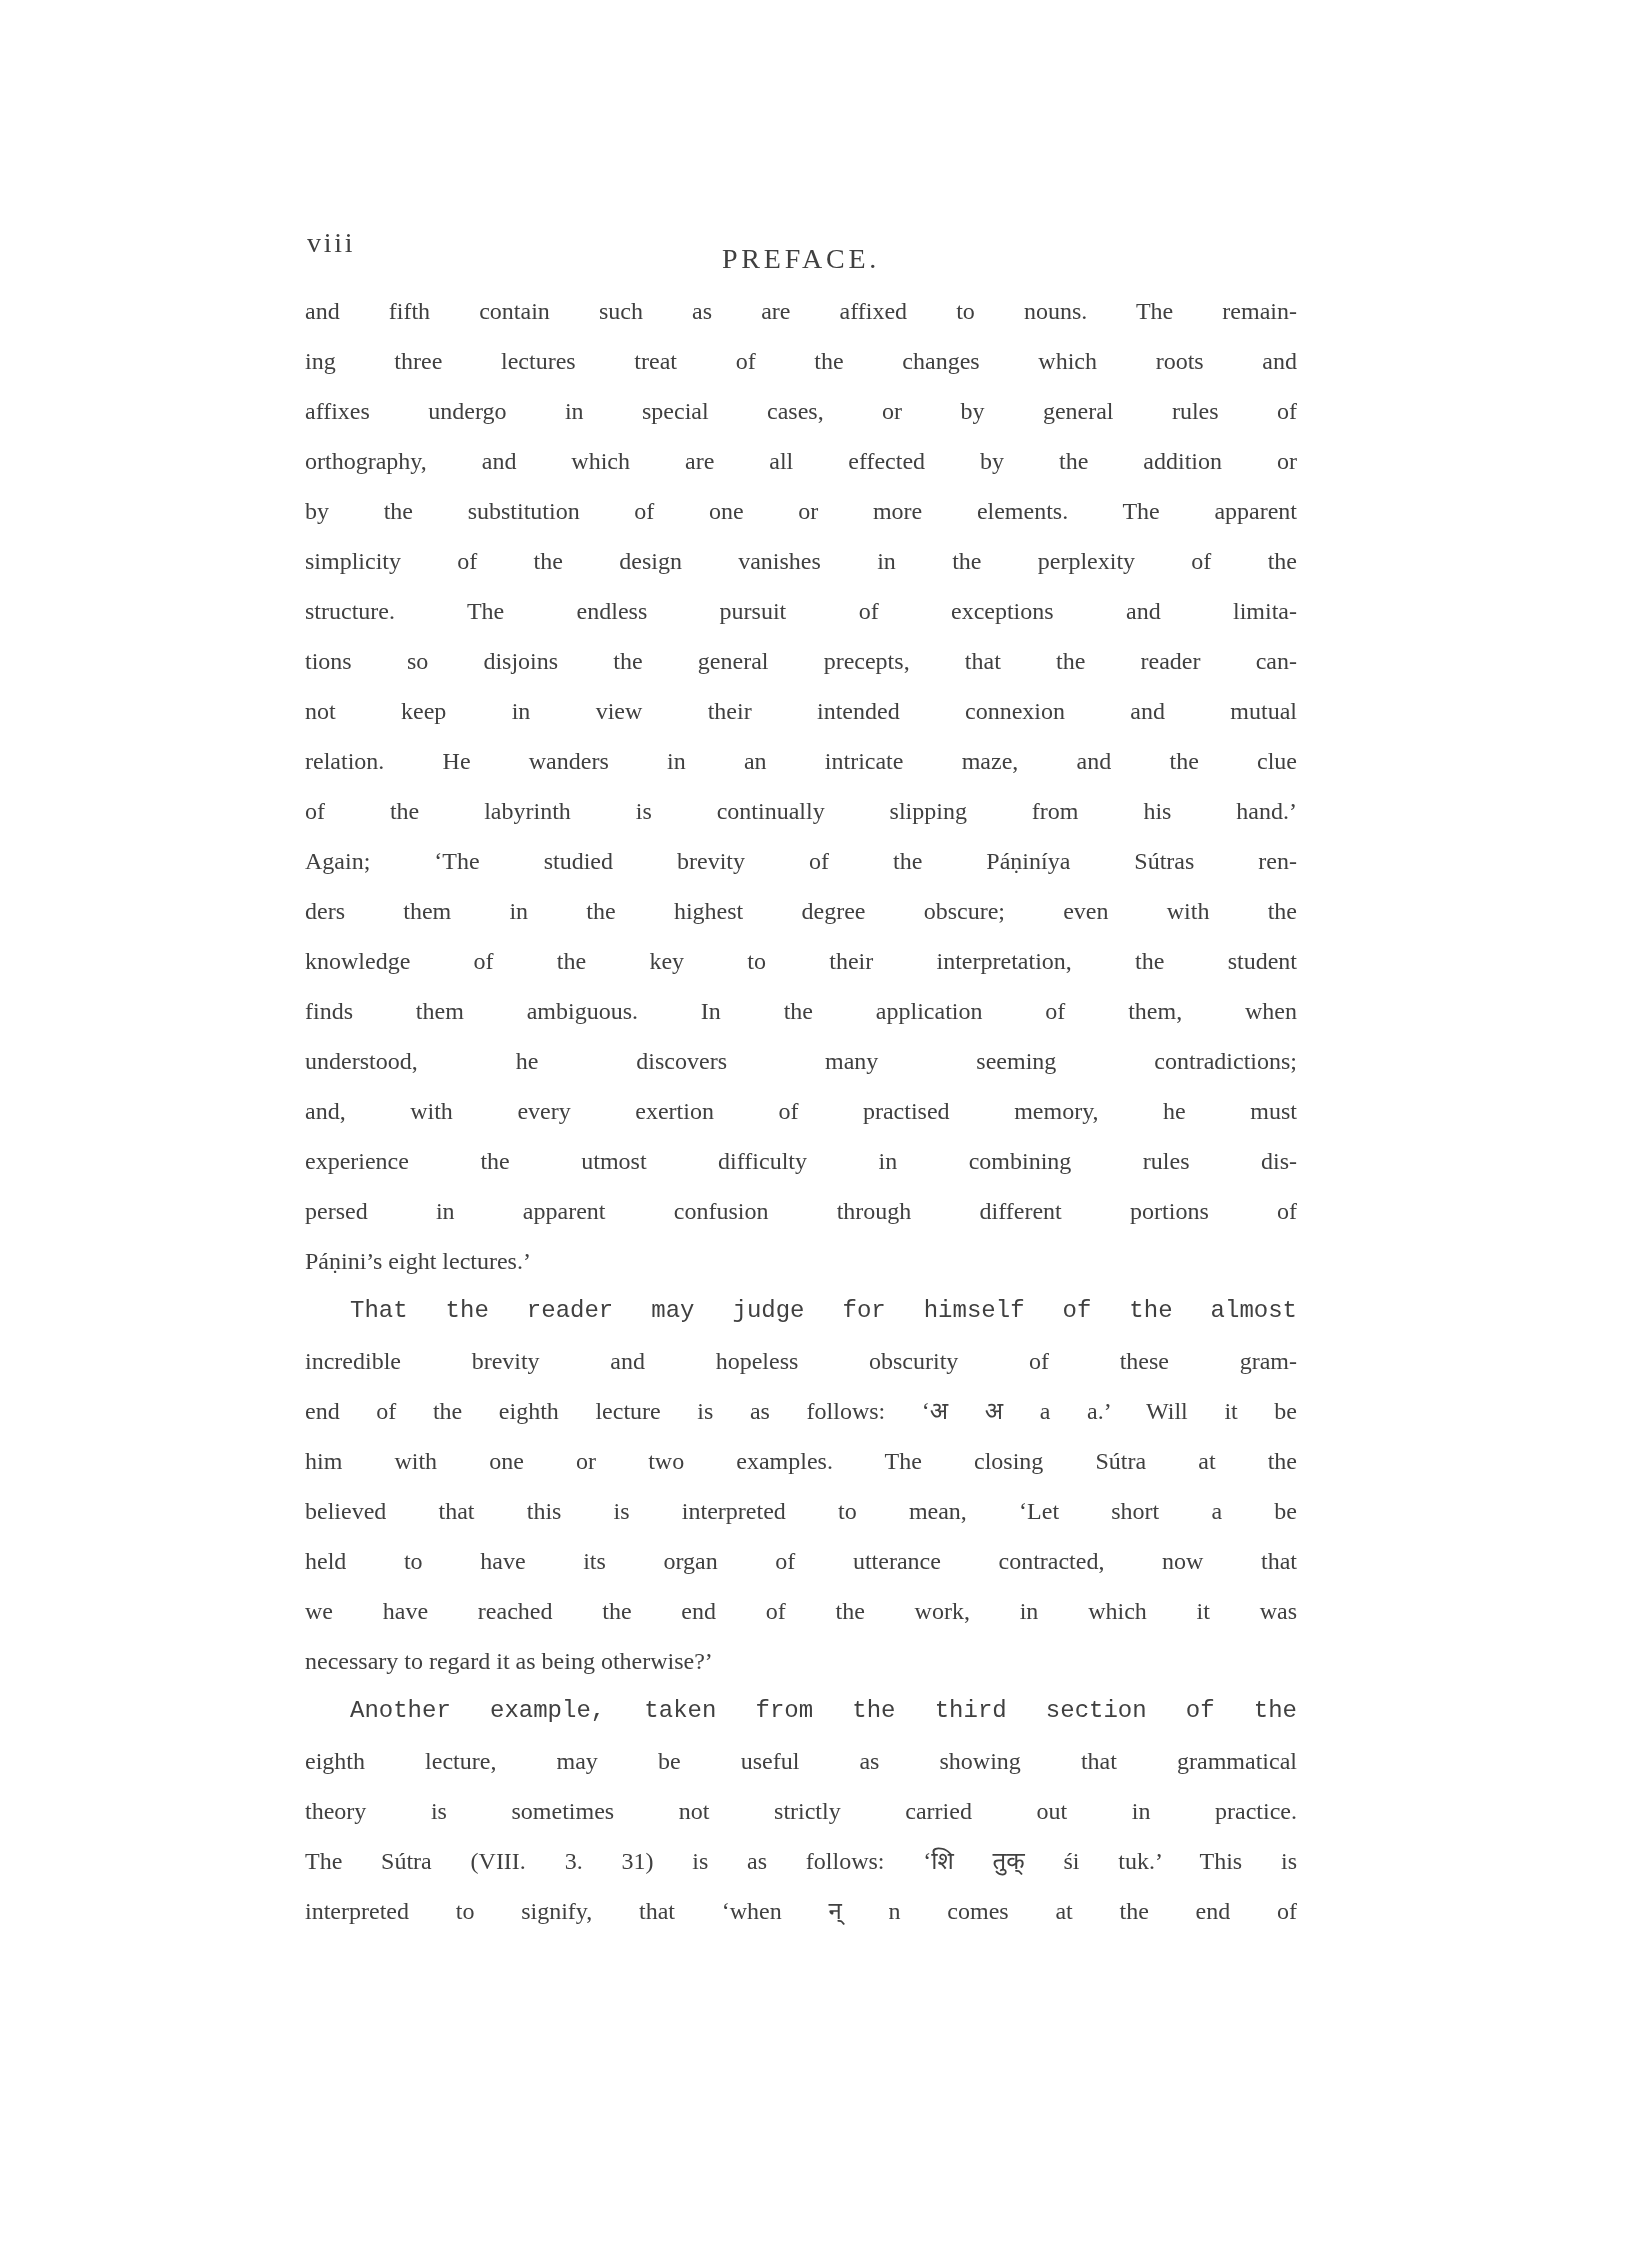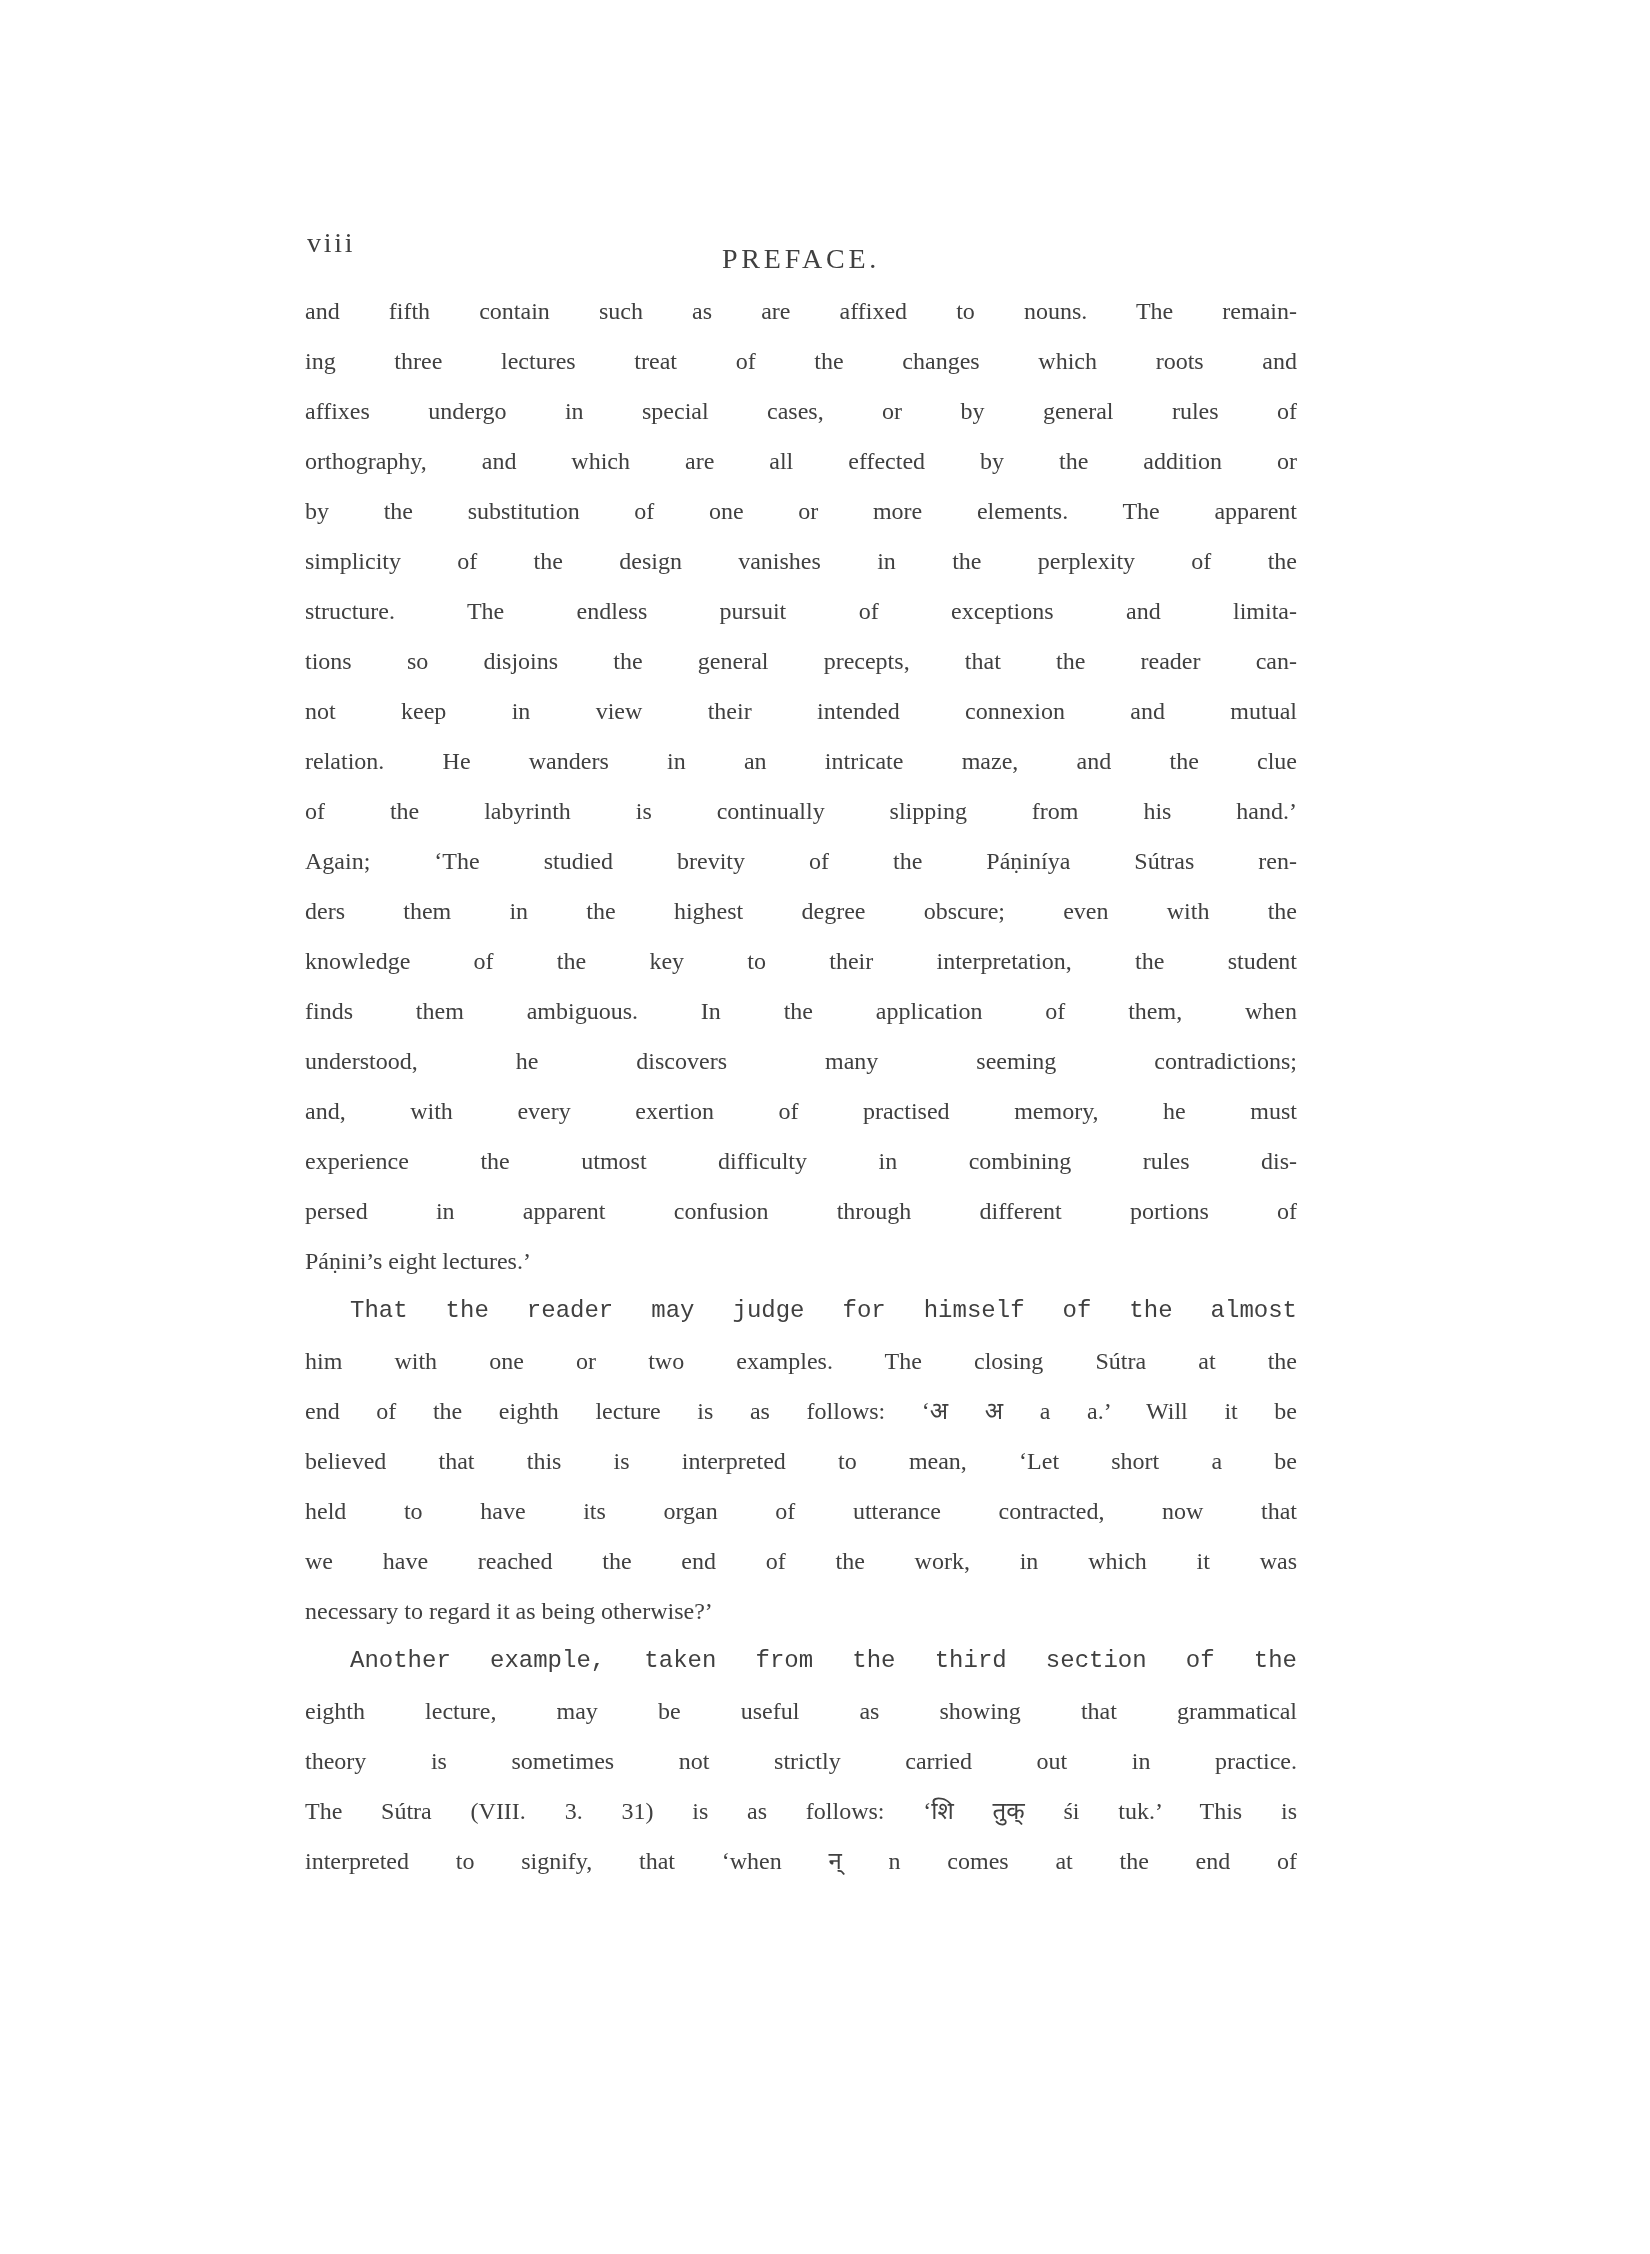--- a/index.html
+++ b/index.html
@@ -39,22 +39,23 @@
       <span class="line">knowledge of the key to their interpretation, the student</span>
       <span class="line">finds them ambiguous. In the application of them, when</span>
       <span class="line">understood, he discovers many seeming contradictions;</span>
       <span class="line">and, with every exertion of practised memory, he must</span>
       <span class="line">experience the utmost difficulty in combining rules dis-</span>
       <span class="line">persed in apparent confusion through different portions of</span>
       <span class="line last">Páṇini’s eight lectures.’</span>
     </div>
     <div>
       <span class="line indent">That the reader may judge for himself of the almost</span>
+      <span class="line">incredible brevity and hopeless obscurity of these gram-</span>
+      <span class="line">end of the eighth lecture is as follows: ‘अ अ a a.’ Will it be</span>
       <span class="line">him with one or two examples. The closing Sútra at the</span>
-      <span class="line">end of the eighth lecture is as follows: ‘अ अ a a.’ Will it be</span>
       <span class="line">believed that this is interpreted to mean, ‘Let short a be</span>
       <span class="line">held to have its organ of utterance contracted, now that</span>
       <span class="line">we have reached the end of the work, in which it was</span>
       <span class="line last">necessary to regard it as being otherwise?’</span>
     </div>
     <div>
       <span class="line indent">Another example, taken from the third section of the</span>
       <span class="line">eighth lecture, may be useful as showing that grammatical</span>
       <span class="line">theory is sometimes not strictly carried out in practice.</span>
       <span class="line">The Sútra (VIII. 3. 31) is as follows: ‘शि तुक् śi tuk.’ This is</span>

